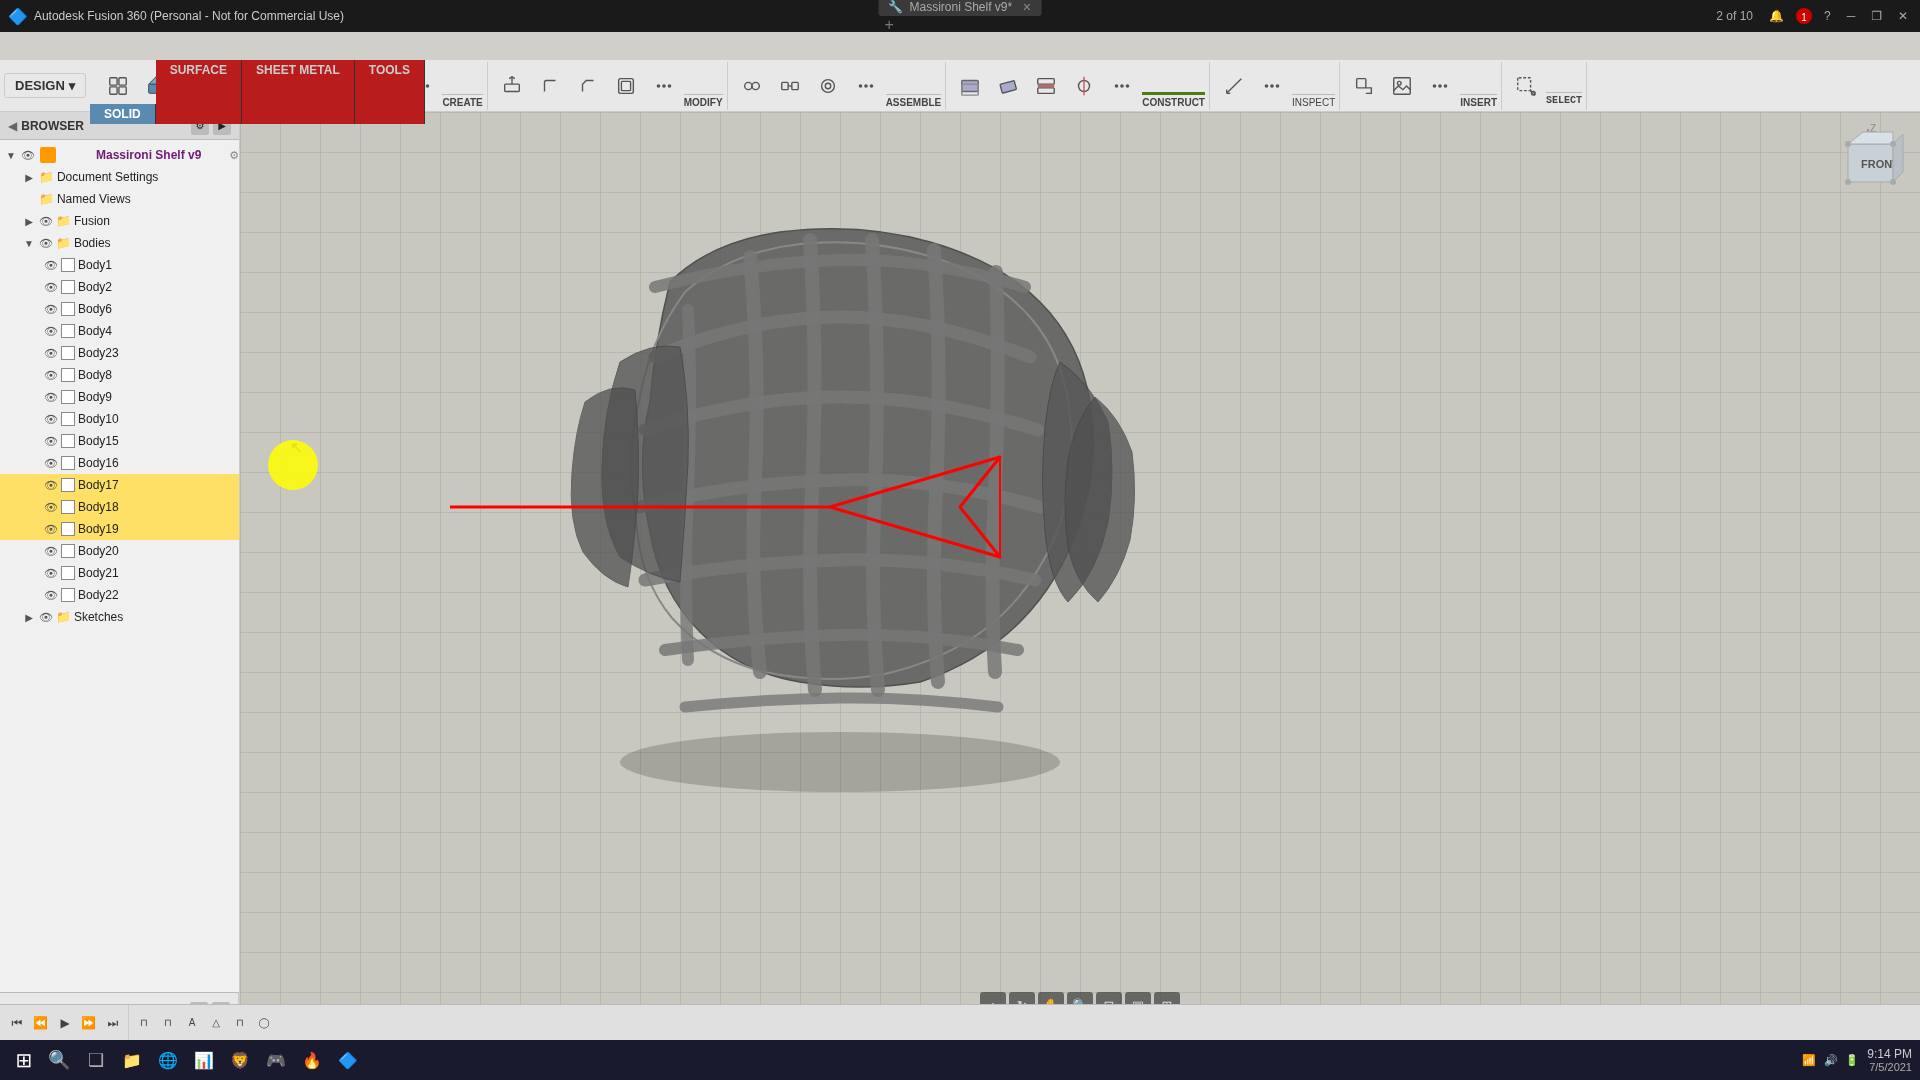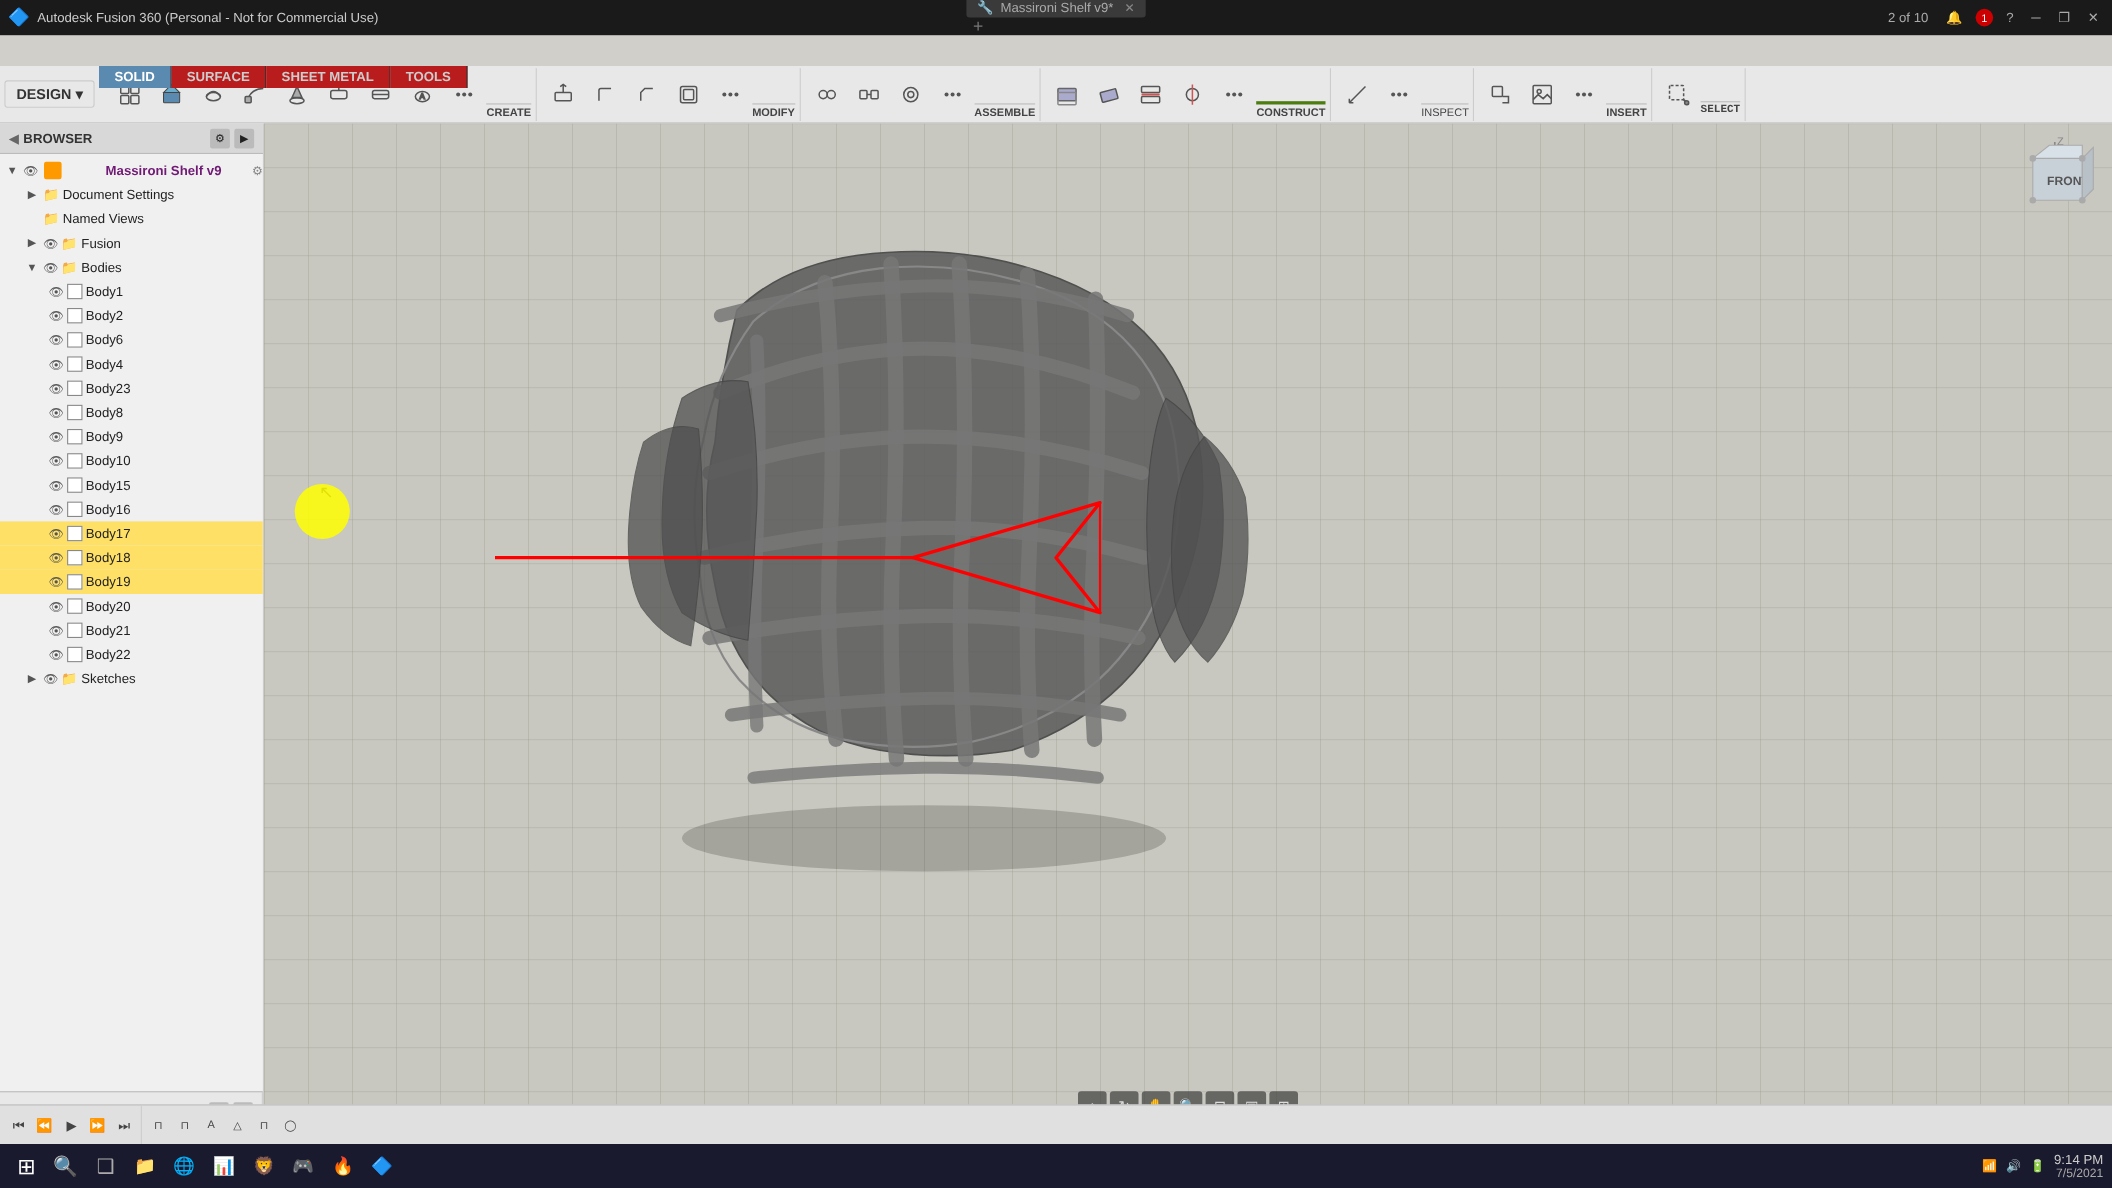--- a/index.html
+++ b/index.html
@@ -207,21 +207,21 @@
     .tr-icon { cursor: pointer; padding: 2px 4px; }
     .ttab {
       padding: 3px 14px;
       font-size: 12px;
       font-weight: bold;
       color: #ccc;
       background: #b91c1c;
       cursor: pointer;
       border-right: 1px solid #333;
     }
-    .ttab.active { background: #5a8ab0; color: #fff; }
+    .ttab.active { background: #5a8ab0; color: #fff; margin-top: 44px; }
 
     #progress-bar-area {
       position: absolute;
       bottom: 0; left: 0; right: 0;
       height: 40px;
       background: #1e1e1e;
       display: flex;
       align-items: center;
       padding: 0 8px;
       gap: 6px;

